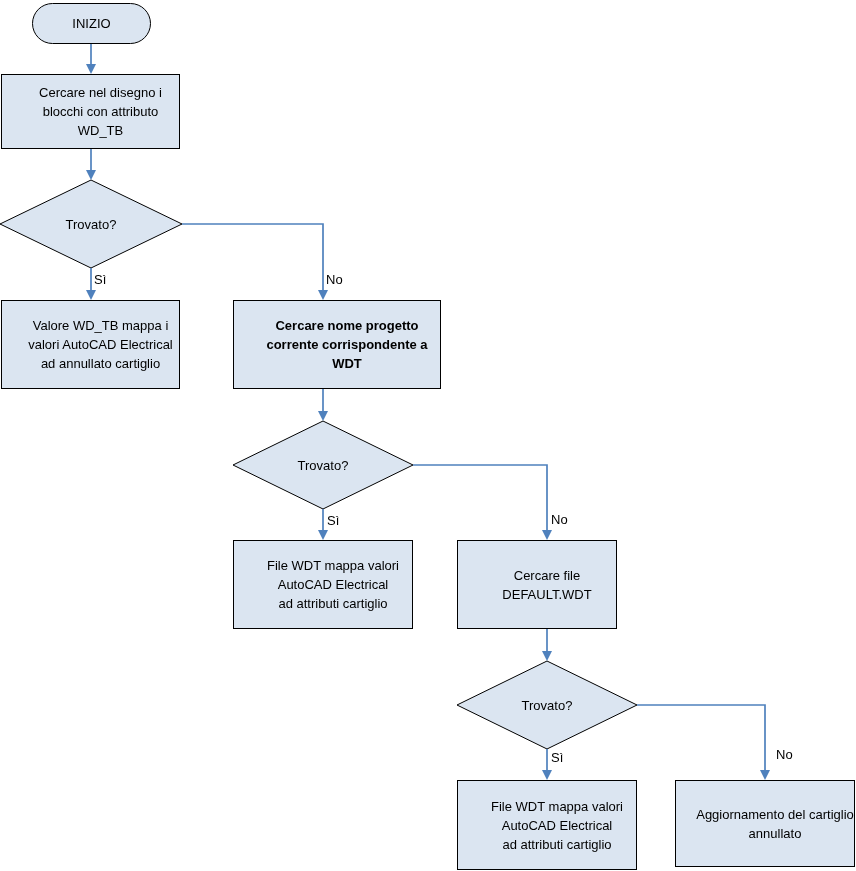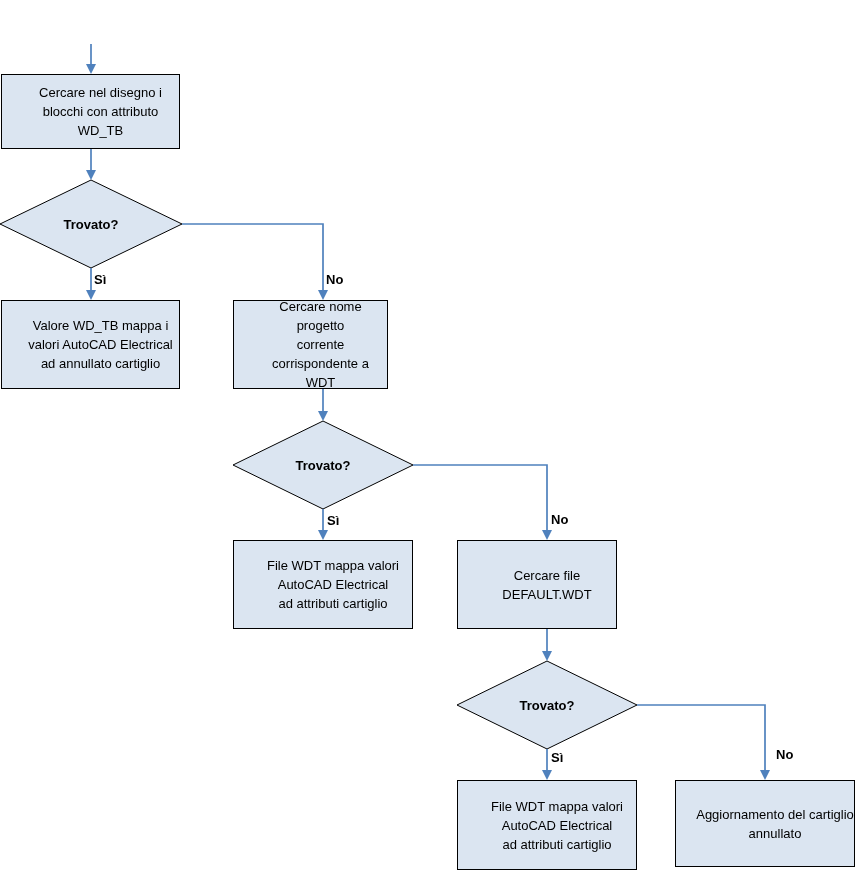--- a/index.html
+++ b/index.html
@@ -29,23 +29,22 @@
     white-space:pre-line;
     line-height:19px;
     box-sizing:border-box;
   }
   .process{background:var(--fill);border:1px solid var(--border);padding-left:20px;}
   .terminator{background:var(--fill);border:1px solid var(--border);border-radius:21px;}
   .dtext{
     position:absolute;
     display:flex;align-items:center;justify-content:center;
     text-align:left;
-    font-weight:bold;
   }
-  .elabel{position:absolute;line-height:15px;font-weight:bold;}
+  .elabel{position:absolute;line-height:15px;}
 </style>
 </head>
 <body>
 
 <div class="canvas">
 
   <svg class="layer" width="856" height="871" viewBox="0 0 856 871">
 
     <polygon class="diamond" points="91,180 182,224 91,268 0,224"></polygon>
     <polygon class="diamond" points="323,421 413,465 323,509 233,465"></polygon>
@@ -75,32 +74,33 @@
     <line class="edge" x1="547" y1="629" x2="547" y2="652"></line>
     <polygon class="arrowhead" points="542,651 552,651 547,661"></polygon>
 
     <line class="edge" x1="547" y1="749" x2="547" y2="771"></line>
     <polygon class="arrowhead" points="542,770 552,770 547,780"></polygon>
 
     <path class="edge" d="M637,705 H765 V771"></path>
     <polygon class="arrowhead" points="760,770 770,770 765,780"></polygon>
   </svg>
 
+  <div class="node terminator" style="left:32px;top:3px;width:119px;height:41px;">INIZIO</div>
 
   <div class="node process" style="left:1px;top:74px;width:179px;height:75px;">Cercare nel disegno i
 blocchi con attributo
 WD_TB</div>
 
   <div class="dtext" style="left:21px;top:205px;width:140px;height:38px;">Trovato?</div>
 
   <div class="node process" style="left:1px;top:300px;width:179px;height:89px;">Valore WD_TB mappa i
 valori AutoCAD Electrical
 ad annullato cartiglio</div>
 
-  <div class="node process" style="left:233px;top:300px;width:155px;height:89px;">Cercare nome progetto
+  <div class="node process" style="left:233px;top:300px;width:208px;height:89px;font-weight:bold;">Cercare nome progetto
 corrente corrispondente a
 WDT</div>
 
   <div class="dtext" style="left:253px;top:446px;width:140px;height:38px;">Trovato?</div>
 
   <div class="node process" style="left:233px;top:540px;width:180px;height:89px;">File WDT mappa valori
 AutoCAD Electrical
 ad attributi cartiglio</div>
 
   <div class="node process" style="left:457px;top:540px;width:160px;height:89px;">Cercare file

